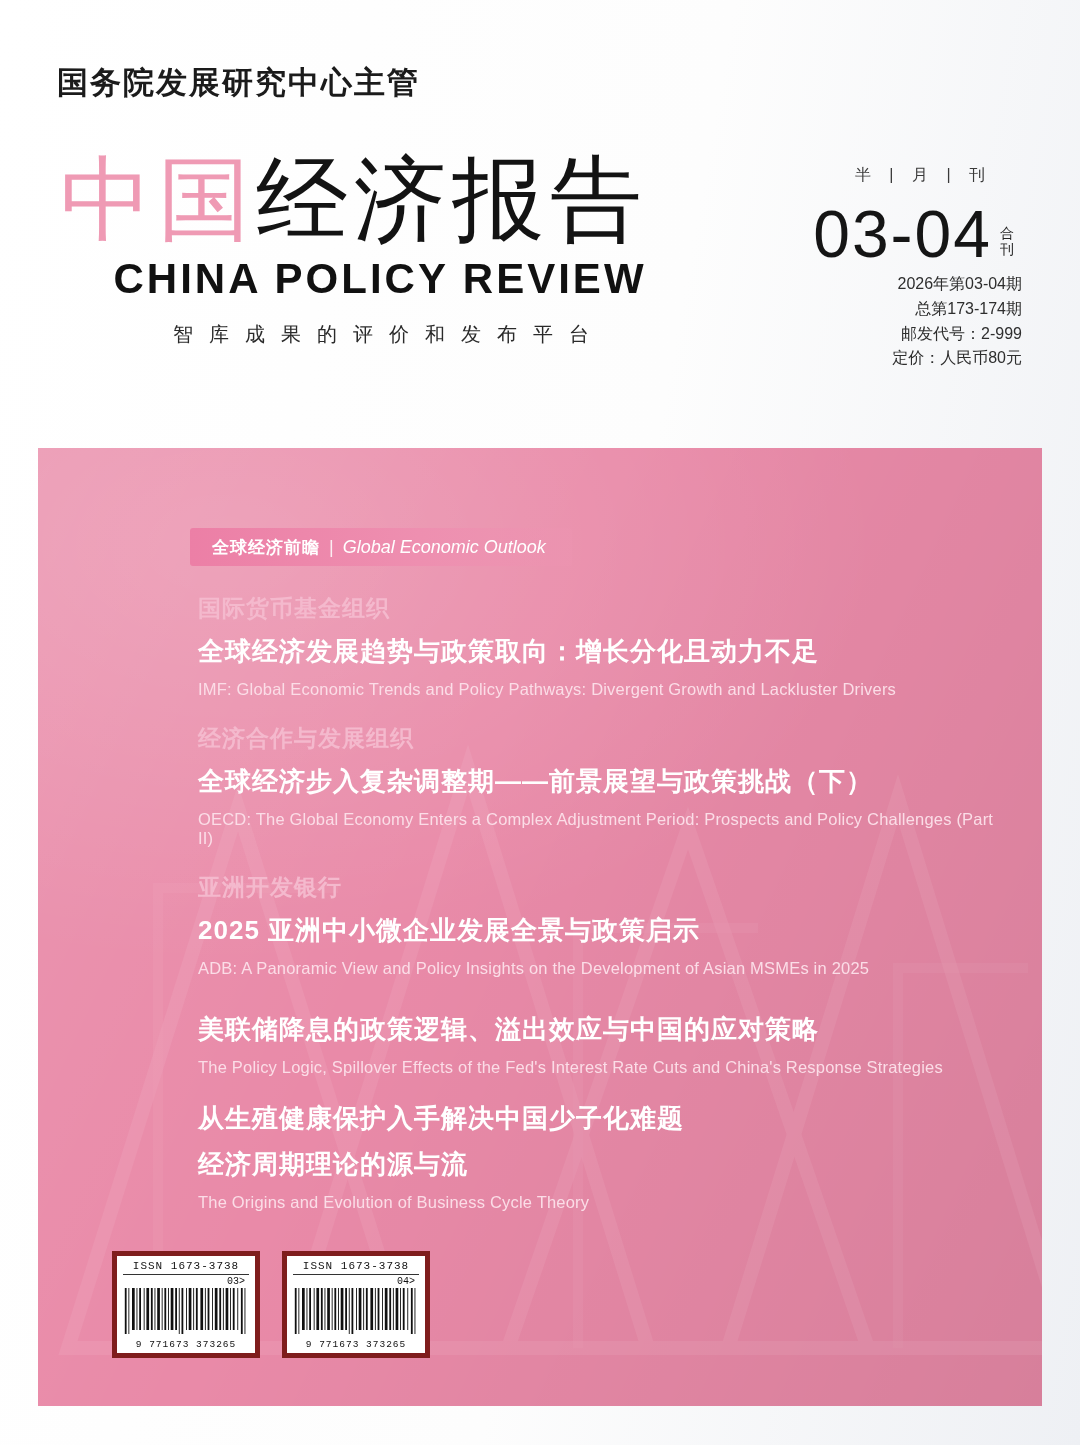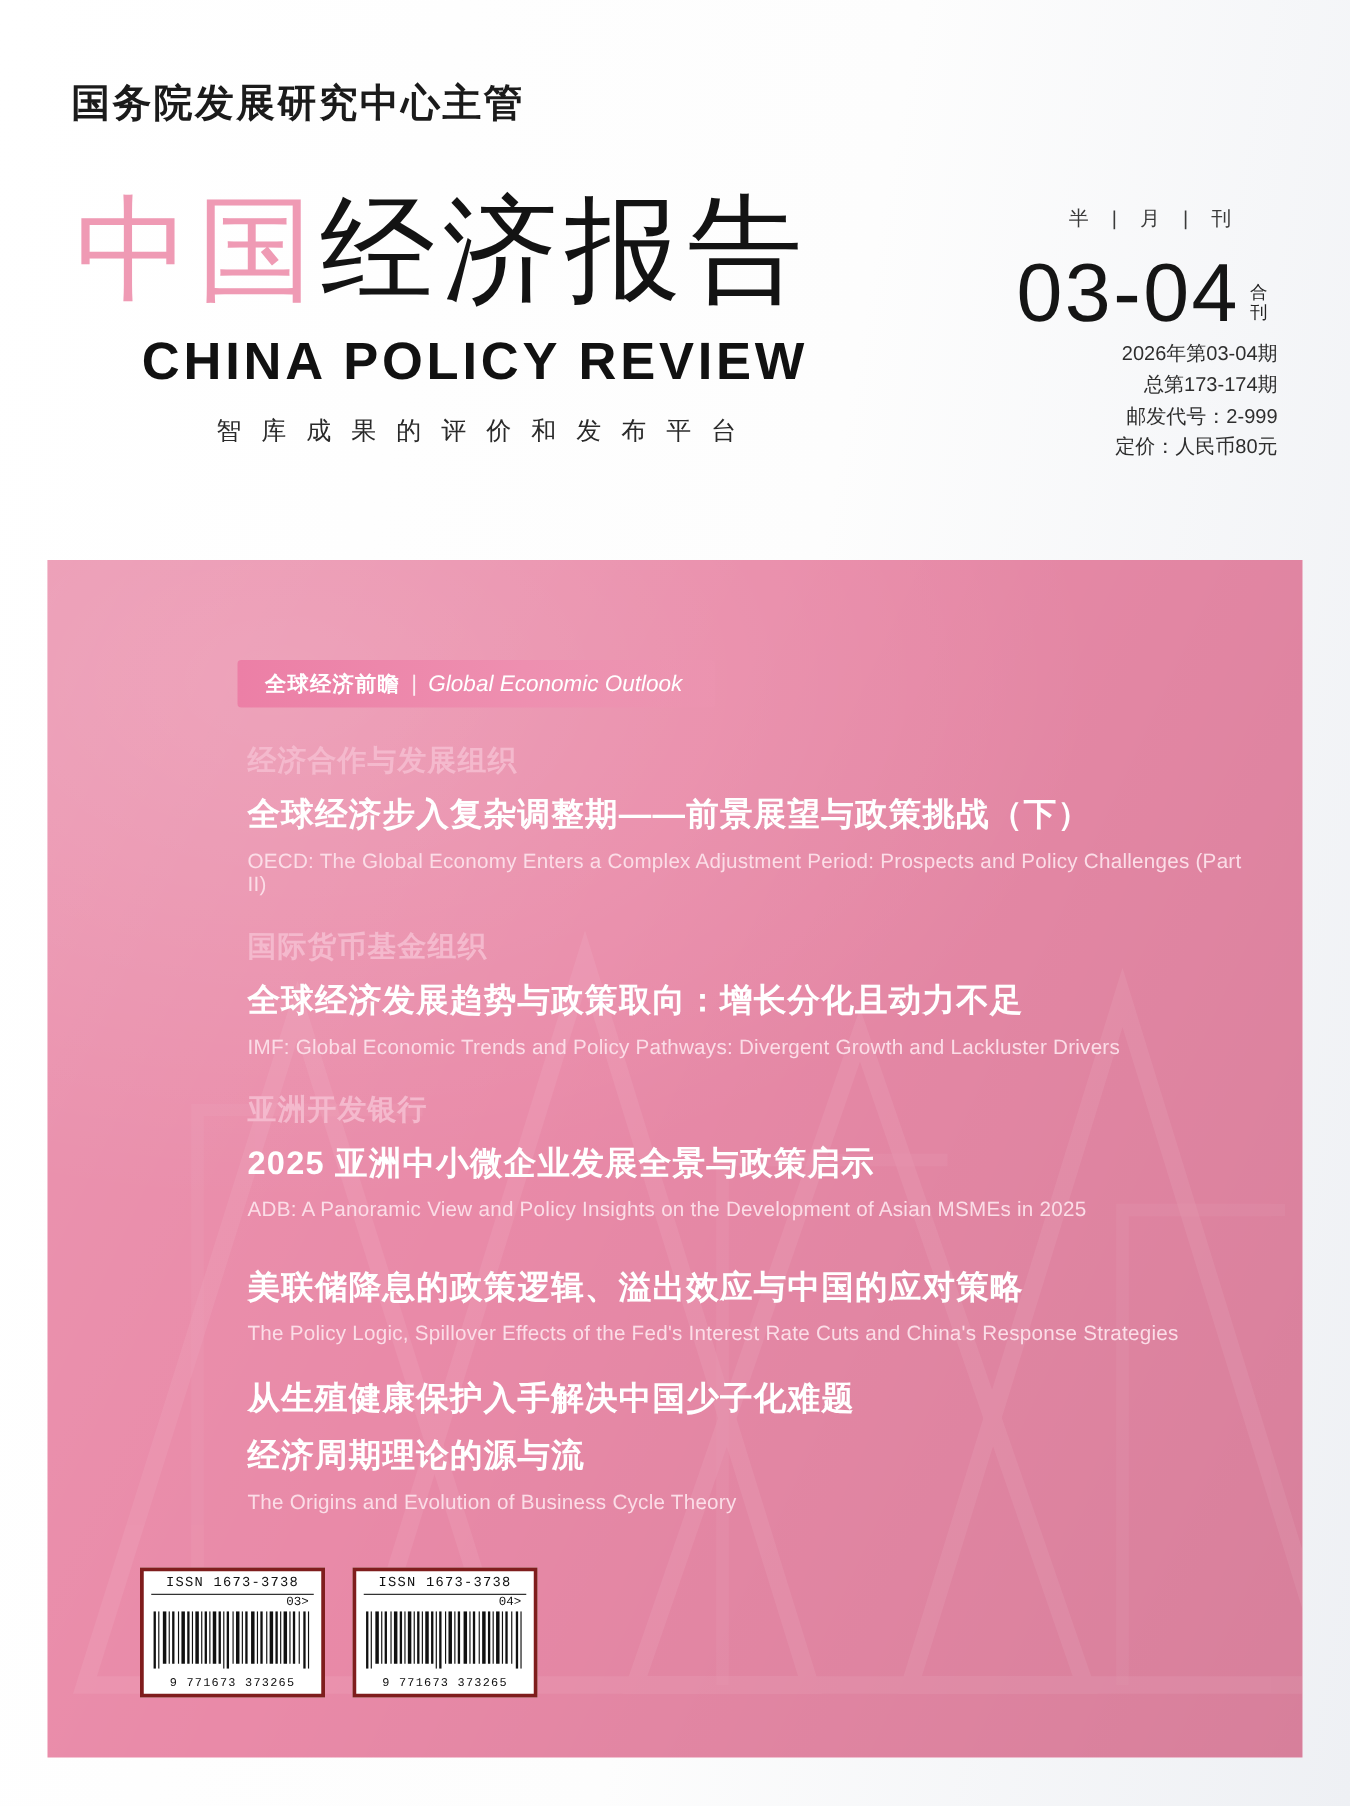--- a/index.html
+++ b/index.html
@@ -51,21 +51,21 @@
     font-family: "DejaVu Sans", sans-serif;
   }
   .cn-title .pink {
     color: #ef9ab4;
   }
   .cn-title .dark {
     color: #131313;
   }
 
   .en-title {
-    margin-top: 16px;
+    margin-top: 6px;
     font-size: 42px;
     font-weight: bold;
     letter-spacing: 3px;
     color: #111111;
     text-align: center;
     width: 640px;
     font-family: "Liberation Sans", sans-serif;
   }
 
   .tagline {
@@ -210,21 +210,21 @@
   .barcodes {
     position: absolute;
     left: 74px;
     bottom: 48px;
     display: flex;
     gap: 22px;
   }
   .barcode-box {
     width: 148px;
     background: #ffffff;
-    border: 3px solid #7f1d1d;
+    border: 5px solid #7f1d1d;
     padding: 4px 6px 3px 6px;
     box-sizing: border-box;
     margin-top: 12px;
   }
   .bc-isbn {
     font-size: 11px;
     font-family: "Liberation Mono", monospace;
     letter-spacing: 1px;
     text-align: center;
     border-bottom: 1px solid #333;
@@ -297,29 +297,29 @@
 
     <div class="section-tag">
       <span class="cn">全球经济前瞻</span>
       <span class="sep">|</span>
       <span class="en">Global Economic Outlook</span>
     </div>
 
     <div class="toc">
 
       <div class="entry">
+        <div class="org">国际货币基金组织</div>
+        <div class="cn-line">全球经济发展趋势与政策取向：增长分化且动力不足</div>
+        <div class="en-line">IMF: Global Economic Trends and Policy Pathways: Divergent Growth and Lackluster Drivers</div>
+      </div>
+
+      <div class="entry">
         <div class="org">经济合作与发展组织</div>
         <div class="cn-line">全球经济步入复杂调整期——前景展望与政策挑战（下）</div>
         <div class="en-line">OECD: The Global Economy Enters a Complex Adjustment Period: Prospects and Policy Challenges (Part II)</div>
-      </div>
-
-      <div class="entry">
-        <div class="org">国际货币基金组织</div>
-        <div class="cn-line">全球经济发展趋势与政策取向：增长分化且动力不足</div>
-        <div class="en-line">IMF: Global Economic Trends and Policy Pathways: Divergent Growth and Lackluster Drivers</div>
       </div>
 
       <div class="entry">
         <div class="org">亚洲开发银行</div>
         <div class="cn-line">2025 亚洲中小微企业发展全景与政策启示</div>
         <div class="en-line">ADB: A Panoramic View and Policy Insights on the Development of Asian MSMEs in 2025</div>
       </div>
 
       <div class="entry gap">
         <div class="cn-line">美联储降息的政策逻辑、溢出效应与中国的应对策略</div>

